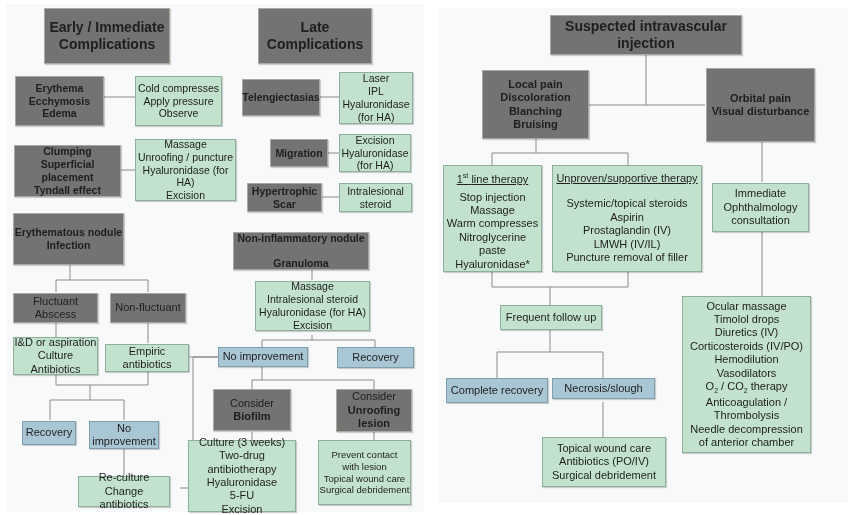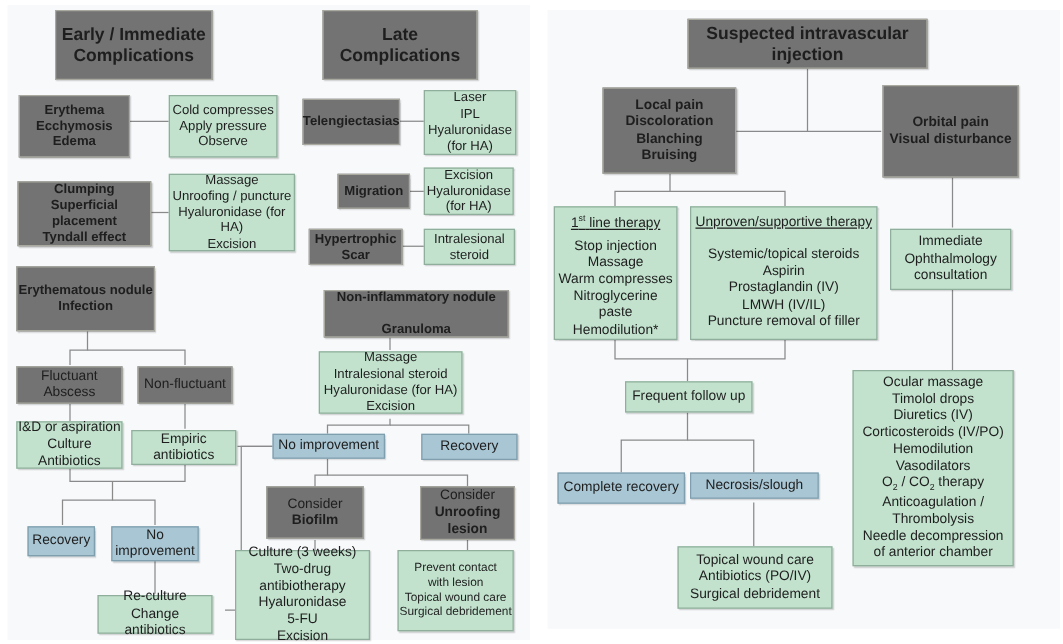--- a/index.html
+++ b/index.html
@@ -64,21 +64,21 @@
   <polyline points="550,352 603,352 603,378"></polyline>
   <line x1="603" y1="402" x2="603" y2="437"></line>
   <line x1="762" y1="142" x2="762" y2="182"></line>
   <line x1="762" y1="232" x2="762" y2="296"></line>
 </svg>
 
 <div class="box y title" style="left:44px;top:8px;width:126px;height:56px;">
   <span class="ln">Early / Immediate</span>
   <span class="ln">Complications</span>
 </div>
-<div class="box y title" style="left:258px;top:8px;width:124px;height:56px;">
+<div class="box y title" style="left:258px;top:8px;width:114px;height:56px;">
   <span class="ln">Late</span>
   <span class="ln">Complications</span>
 </div>
 
 <div class="box y bold" style="left:15px;top:76px;width:89px;height:50px;">
   <span class="ln">Erythema</span>
   <span class="ln">Ecchymosis</span>
   <span class="ln">Edema</span>
 </div>
 <div class="box g" style="left:135px;top:76px;width:87px;height:50px;">
@@ -151,21 +151,21 @@
 </div>
 <div class="box b mid" style="left:89px;top:421px;width:70px;height:28px;">
   <span class="ln">No</span>
   <span class="ln">improvement</span>
 </div>
 <div class="box g mid" style="left:78px;top:476px;width:92px;height:31px;">
   <span class="ln">Re-culture</span>
   <span class="ln">Change antibiotics</span>
 </div>
 
-<div class="box y bold" style="left:259px;top:232px;width:148px;height:38px;gap:12px;">
+<div class="box y bold" style="left:233px;top:232px;width:136px;height:38px;gap:12px;">
   <span class="ln">Non-inflammatory nodule</span>
   <span class="ln">Granuloma</span>
 </div>
 <div class="box g" style="left:255px;top:281px;width:115px;height:50px;">
   <span class="ln">Massage</span>
   <span class="ln">Intralesional steroid</span>
   <span class="ln">Hyaluronidase (for HA)</span>
   <span class="ln">Excision</span>
 </div>
 <div class="box b mid" style="left:218px;top:347px;width:90px;height:20px;">
@@ -212,21 +212,21 @@
   <span class="ln">Visual disturbance</span>
 </div>
 
 <div class="box g mid" style="left:443px;top:165px;width:99px;height:107px;justify-content:flex-start;padding-top:6px;">
   <span class="ln u"><span>1</span><sup style="font-size:7px;">st</sup> <span>line therapy</span></span>
   <span class="ln" style="height:12px;"></span>
   <span class="ln">Stop injection</span>
   <span class="ln">Massage</span>
   <span class="ln">Warm compresses</span>
   <span class="ln">Nitroglycerine paste</span>
-  <span class="ln">Hemodilution*</span>
+  <span class="ln">Hyaluronidase*</span>
 </div>
 <div class="box g mid" style="left:552px;top:165px;width:150px;height:107px;justify-content:flex-start;padding-top:6px;">
   <span class="ln u">Unproven/supportive therapy</span>
   <span class="ln" style="height:12px;"></span>
   <span class="ln">Systemic/topical steroids</span>
   <span class="ln">Aspirin</span>
   <span class="ln">Prostaglandin (IV)</span>
   <span class="ln">LMWH (IV/IL)</span>
   <span class="ln">Puncture removal of filler</span>
 </div>

